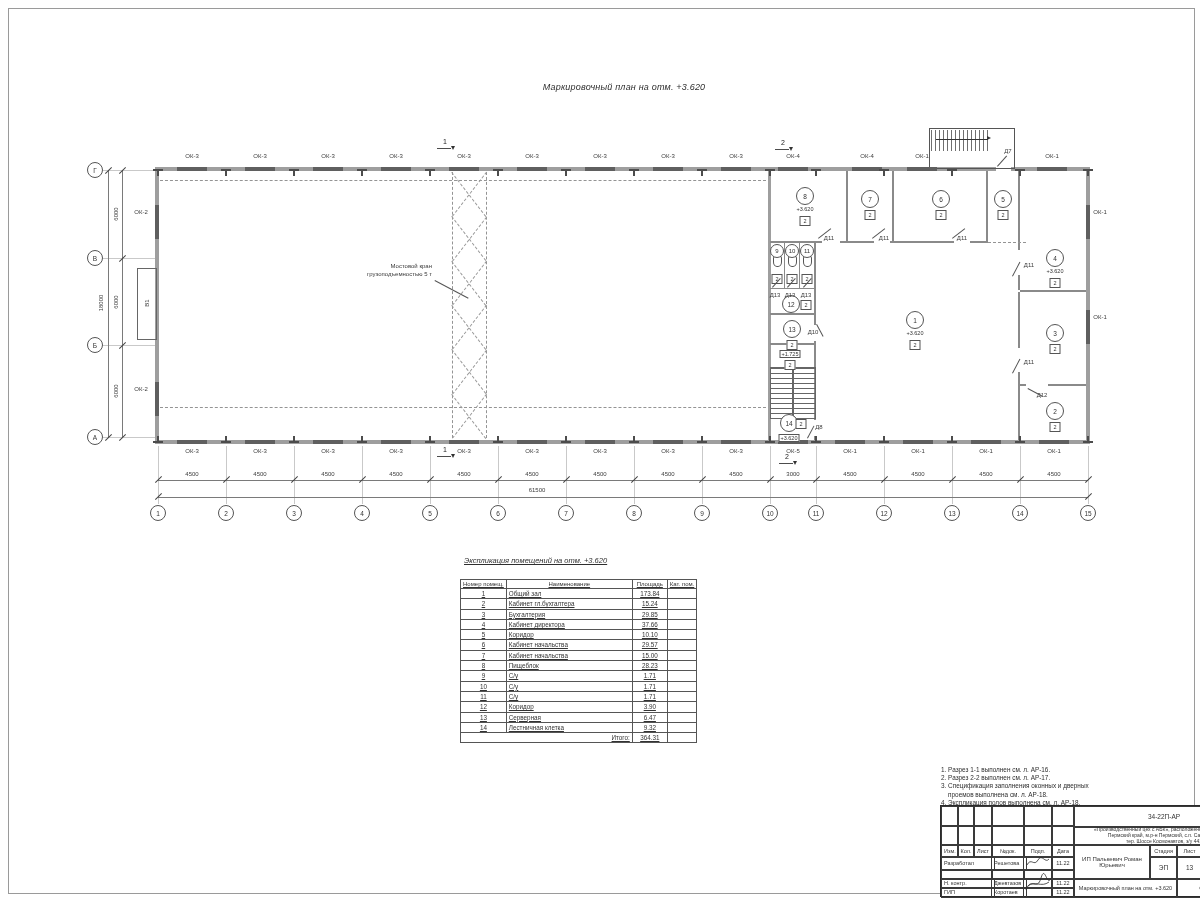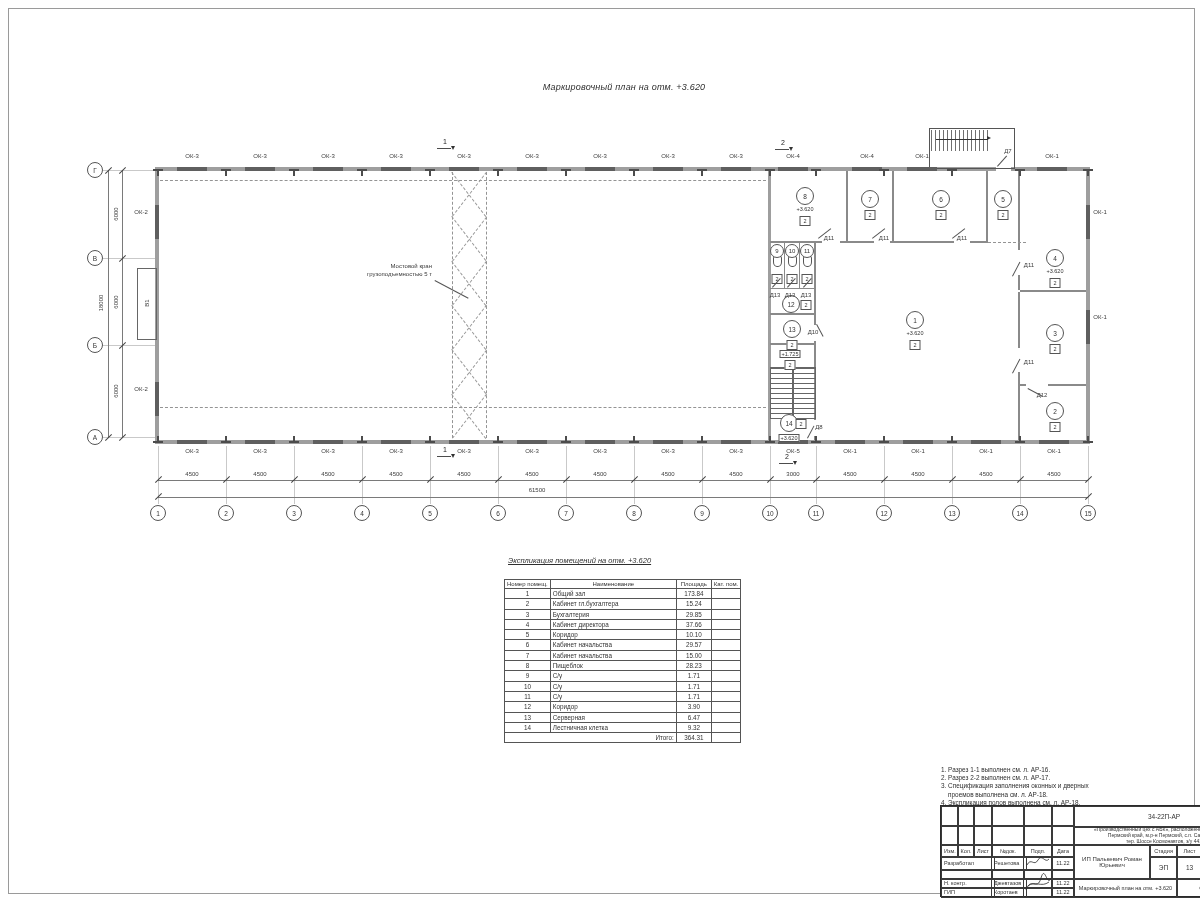--- a/index.html
+++ b/index.html
@@ -33,21 +33,21 @@
     border:1px solid #555;background:#fff;padding:0 1px;color:#333;}
   .leaf{position:absolute;height:0;border-top:1px solid #555;transform-origin:0 0;}
   .treads{position:absolute;background:repeating-linear-gradient(180deg,#666 0,#666 1px,transparent 1px,transparent 5px);
     border:1px solid #666;}
   .hatchV{position:absolute;background:repeating-linear-gradient(90deg,#6f6f6f 0,#6f6f6f 1px,transparent 1px,transparent 4px);}
   .tri{position:absolute;width:0;height:0;border-top:4px solid #333;
     border-left:2.5px solid transparent;border-right:2.5px solid transparent;}
   .sect{position:absolute;font-size:7px;color:#222;transform:translateX(-50%);}
   .fixture{position:absolute;width:7px;height:9px;border:1px solid #555;border-radius:2px 2px 45% 45%;}
   
-  #expl{position:absolute;left:504px;top:556px;}
+  #expl{position:absolute;left:460px;top:556px;text-decoration:underline;}
   .expl-title{font-style:italic;font-size:7.5px;text-decoration:underline;margin:0 0 14px 4px;white-space:nowrap;color:#2e2e2e;}
   #expl table{border-collapse:collapse;table-layout:fixed;}
   #expl th,#expl td{border:1px solid #555;font-weight:normal;font-size:6.3px;
     padding:0 2px;line-height:9.3px;overflow:hidden;white-space:nowrap;}
   #expl th{text-align:center;font-size:6px;line-height:8px;}
   .c-num{width:15px;text-align:center;}
   .c-name{width:121px;text-align:left;}
   .c-area{width:30px;text-align:center;}
   .c-kat{width:16px;text-align:center;}
   .total-label{text-align:right;}

